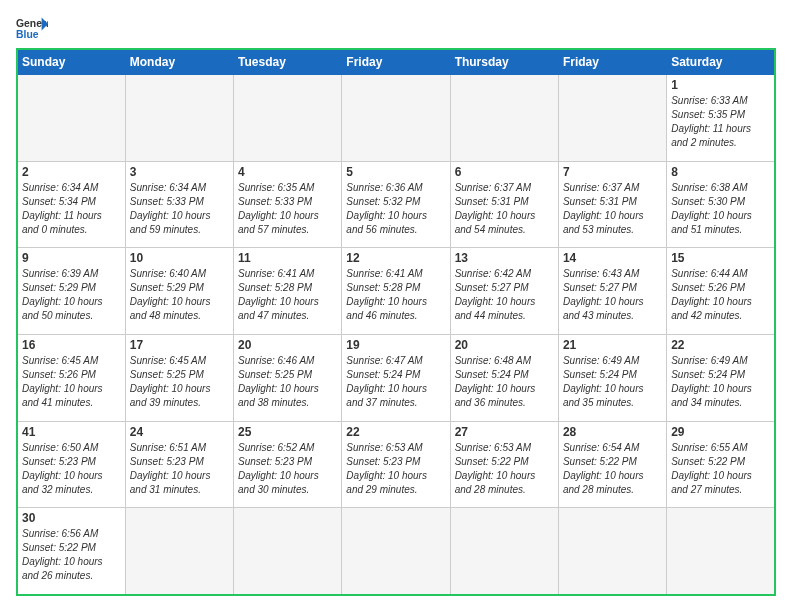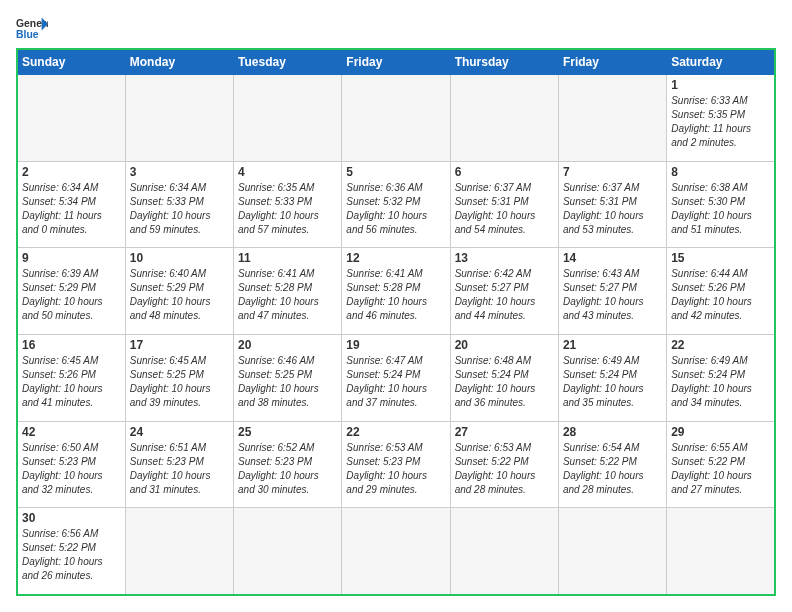--- a/index.html
+++ b/index.html
@@ -217,21 +217,21 @@
             <div class="day-number">21</div>
             <div class="day-info">Sunrise: 6:49 AM<br>Sunset: 5:24 PM<br>Daylight: 10 hours and 35 minutes.</div>
           </td>
           <td>
             <div class="day-number">22</div>
             <div class="day-info">Sunrise: 6:49 AM<br>Sunset: 5:24 PM<br>Daylight: 10 hours and 34 minutes.</div>
           </td>
         </tr>
         <tr>
           <td>
-            <div class="day-number">42</div>
+            <div class="day-number">41</div>
             <div class="day-info">Sunrise: 6:50 AM<br>Sunset: 5:23 PM<br>Daylight: 10 hours and 32 minutes.</div>
           </td>
           <td>
             <div class="day-number">24</div>
             <div class="day-info">Sunrise: 6:51 AM<br>Sunset: 5:23 PM<br>Daylight: 10 hours and 31 minutes.</div>
           </td>
           <td>
             <div class="day-number">25</div>
             <div class="day-info">Sunrise: 6:52 AM<br>Sunset: 5:23 PM<br>Daylight: 10 hours and 30 minutes.</div>
           </td>

